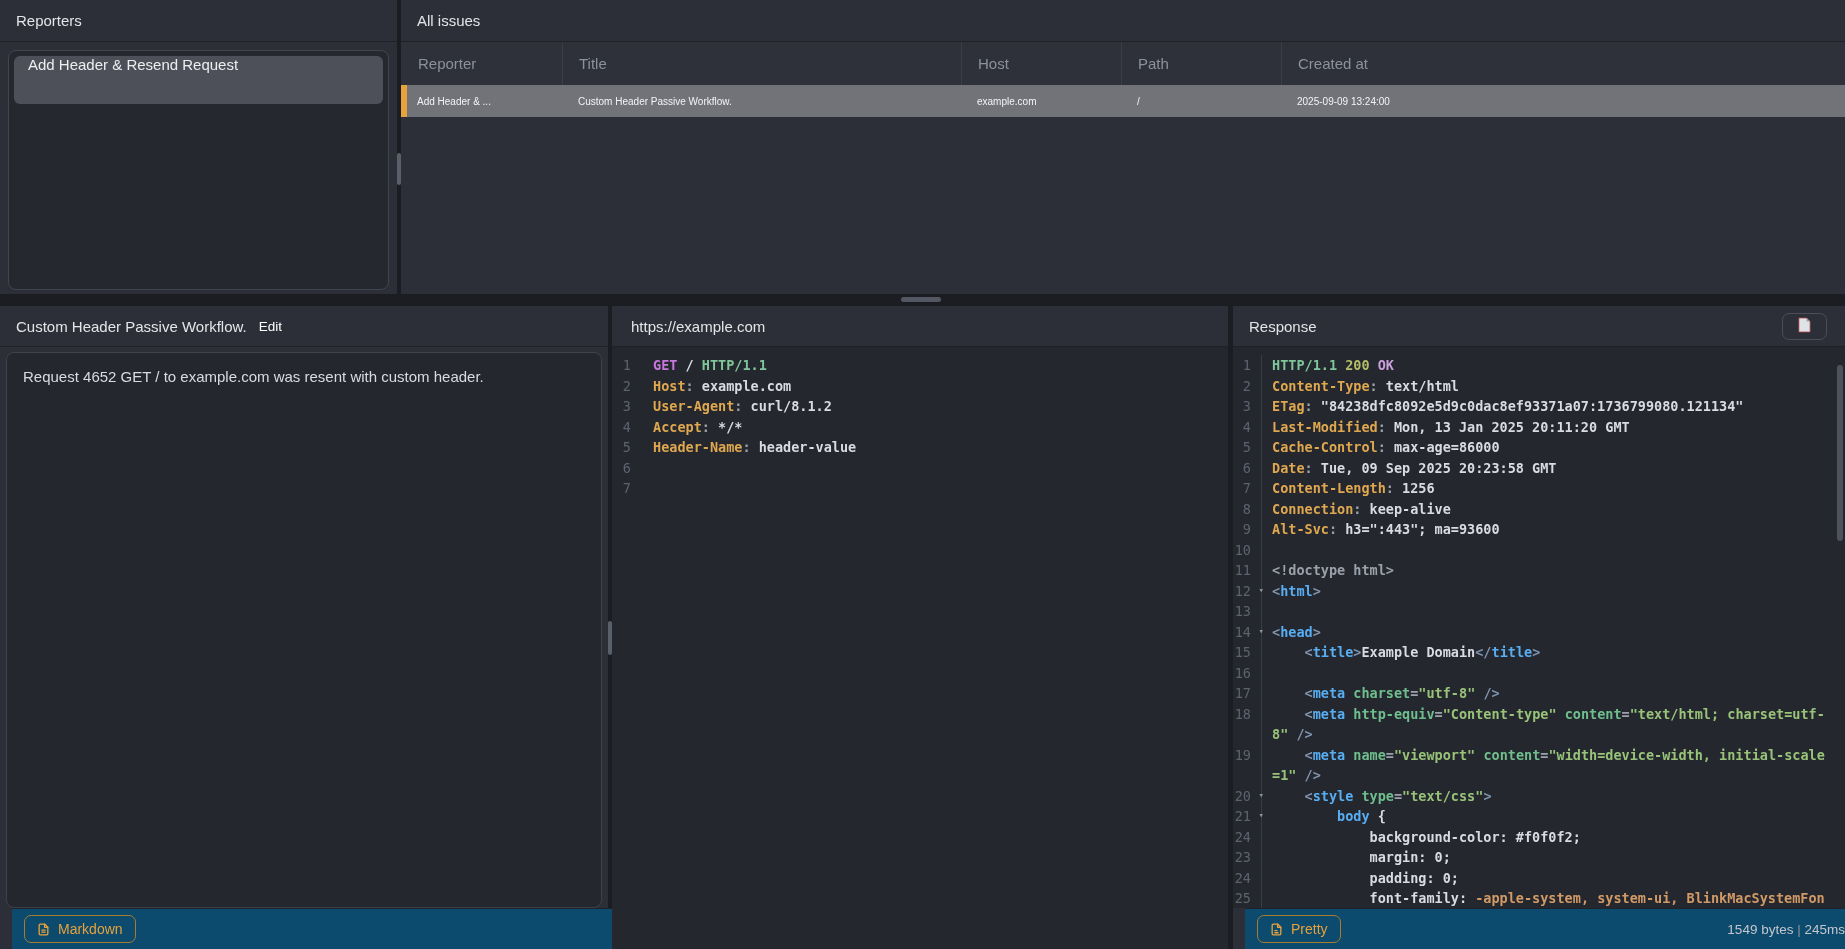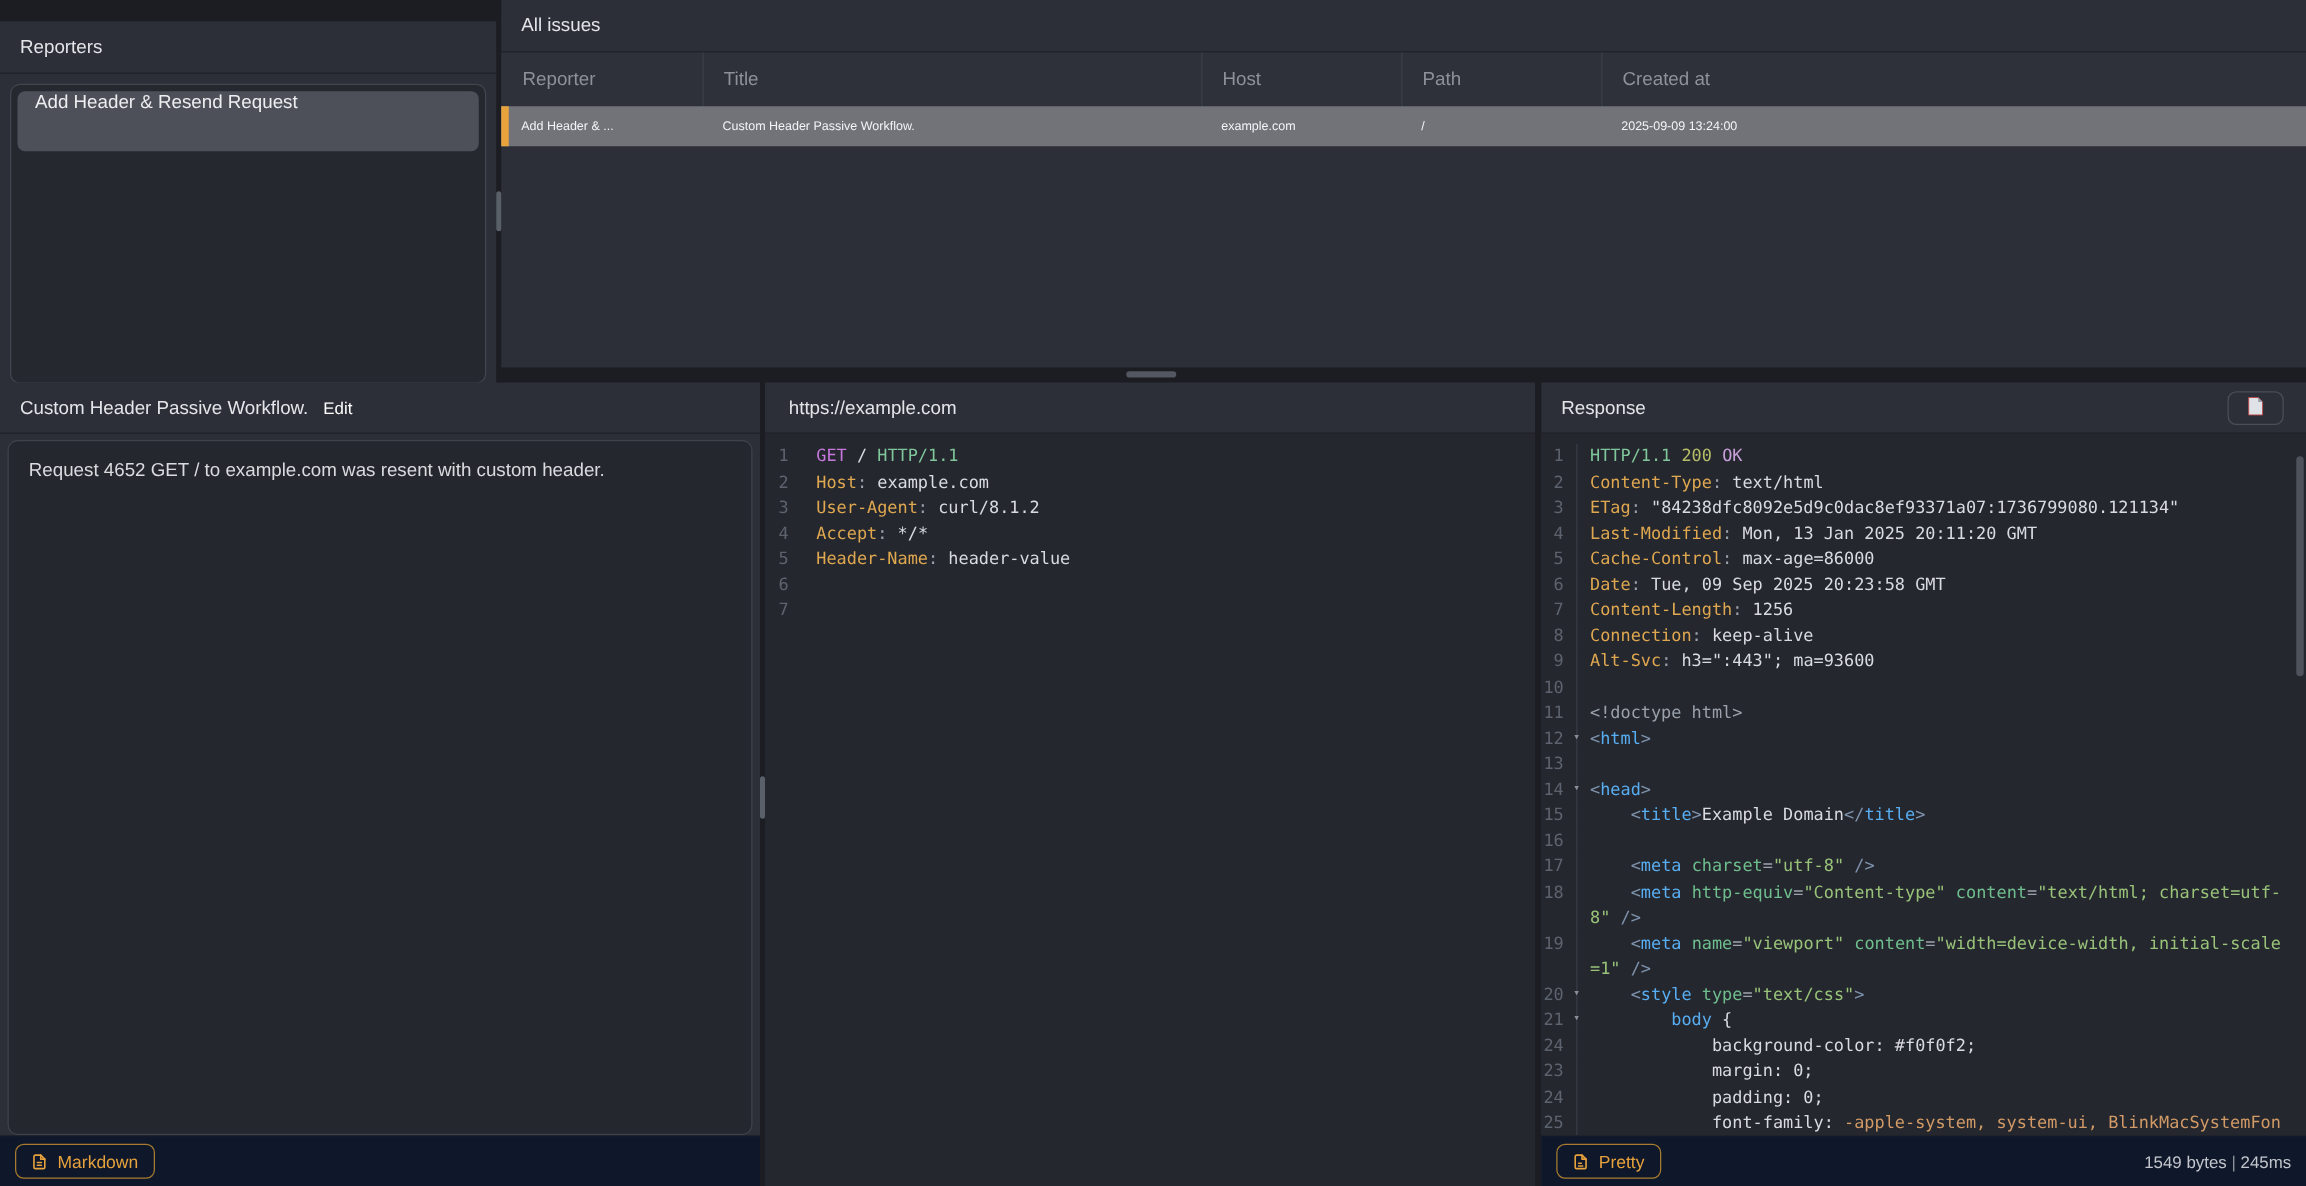--- a/index.html
+++ b/index.html
@@ -3,21 +3,21 @@
 <meta charset="utf-8">
 <style>
   * { box-sizing: border-box; margin: 0; padding: 0; }
   html, body { background: #17191d; }
   .app {
     position: relative; width: 1845px; height: 949px;
     background: #1b1d22; overflow: hidden;
     font-family: "Liberation Sans", sans-serif; color: #e7e9ec;
   }
   .panel { position: absolute; background: #2c2f37; }
-  #reporters { left: 0; top: 17px; width: 397px; height: 294px; }
+  #reporters { left: 0; top: 0; width: 397px; height: 294px; }
   #issues    { left: 401px; top: 0; width: 1444px; height: 294px; }
   #report    { left: 0; top: 306px; width: 608px; height: 643px; }
   #request   { left: 612px; top: 306px; width: 616px; height: 737px; }
   #response  { left: 1233px; top: 306px; width: 612px; height: 643px; }
 
   .titlebar {
     height: 42px; display: flex; align-items: center;
     padding: 0 16px; border-bottom: 1px solid #1f2127;
     font-size: 15px; color: #e3e5e9;
   }
@@ -70,44 +70,44 @@
   
   .editor {
     position: absolute; left: 0; top: 41px; right: 0; bottom: 41px;
     background: #25272e; overflow: hidden; padding-top: 8px;
     font-family: "DejaVu Sans Mono", monospace; font-size: 13.5px; line-height: 20.5px;
   }
   .code-row { display: grid; grid-template-columns: 29px 1fr; min-height: 20.5px; }
   .gutter { position: relative; text-align: right; padding-right: 10px; color: #5d636e; user-select: none; }
   #response .gutter { border-right: 1px solid #383c44; }
   .fold { position: absolute; right: -3px; top: 5px; font-size: 9px; color: #8a909a; line-height: 1; cursor: pointer; }
-  .code-cell { padding-left: 10px; color: #d8dbe1; white-space: pre-wrap; word-break: break-all; }
+  .code-cell { padding-left: 10px; color: #d8dbe1; white-space: pre-wrap; word-break: break-all; font-weight: bold; }
   #request .code-cell { white-space: pre; padding-left: 12px; }
   #response .code-cell { padding-right: 19px; }
 
   
   .t-kw   { color: #c678dd; }
   .t-ver  { color: #7fc79a; }
   .t-status { color: #b5bd68; }
   .t-ok   { color: #c9a0dc; }
   .t-h    { color: #dfa850; }
   .t-p    { color: #9ba1ab; }
   .t-x    { color: #d8dbe1; }
   .t-tagb { color: #7e93ad; }
   .t-tag  { color: #58aef2; }
   .t-attr { color: #6fbf8e; }
   .t-str  { color: #98c379; }
   .t-doc  { color: #9aa1ab; }
   .t-or   { color: #d19a66; }
 
   
   .footer {
-    position: absolute; left: 0; bottom: 0; width: 100%; height: 41px;
+    position: absolute; left: 12px; bottom: 0; width: 100%; height: 41px;
     display: flex; align-items: center; padding: 0 12px;
-    border-top: 1px solid #202229; background: #0f172a;
+    border-top: 1px solid #202229; background: #0c4a6e;
   }
   .btn {
     display: inline-flex; align-items: center; gap: 8px; height: 28px;
     padding: 0 12px; border: 1px solid #a87c2f; border-radius: 7px;
     color: #e6a23c; font-size: 14px; cursor: pointer; background: transparent;
   }
   .btn svg { display: block; }
   .status { margin-left: auto; font-size: 13.5px; color: #c3c6cc; white-space: pre; }
   .status .sep { color: #8f939b; }
 

